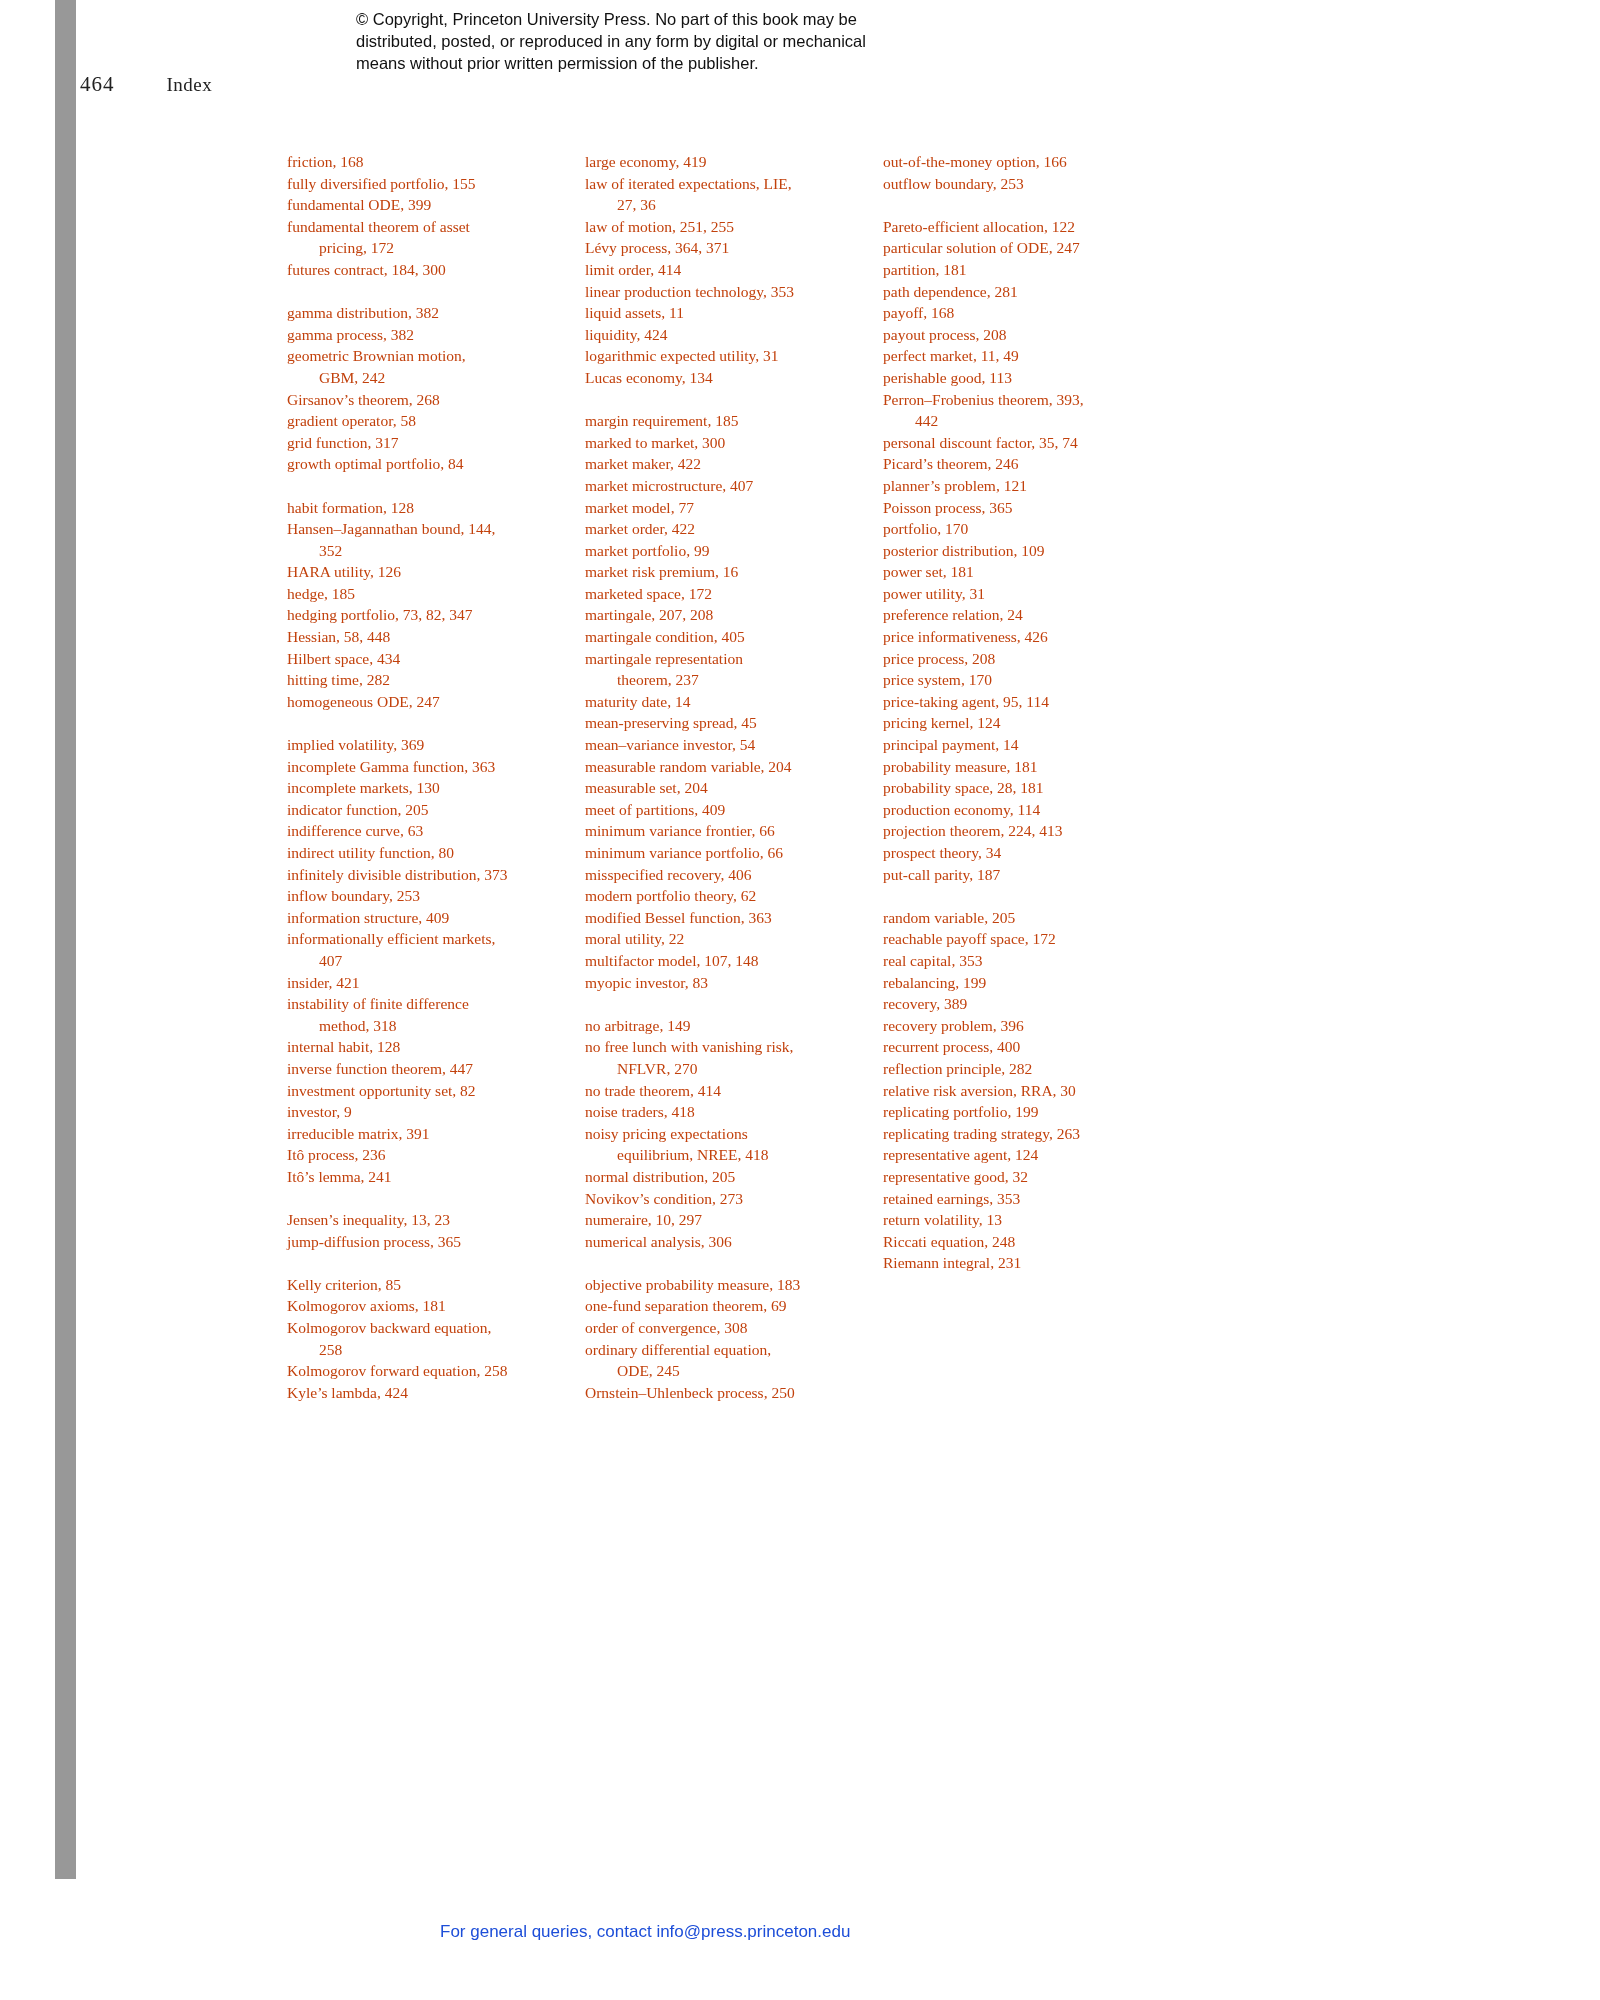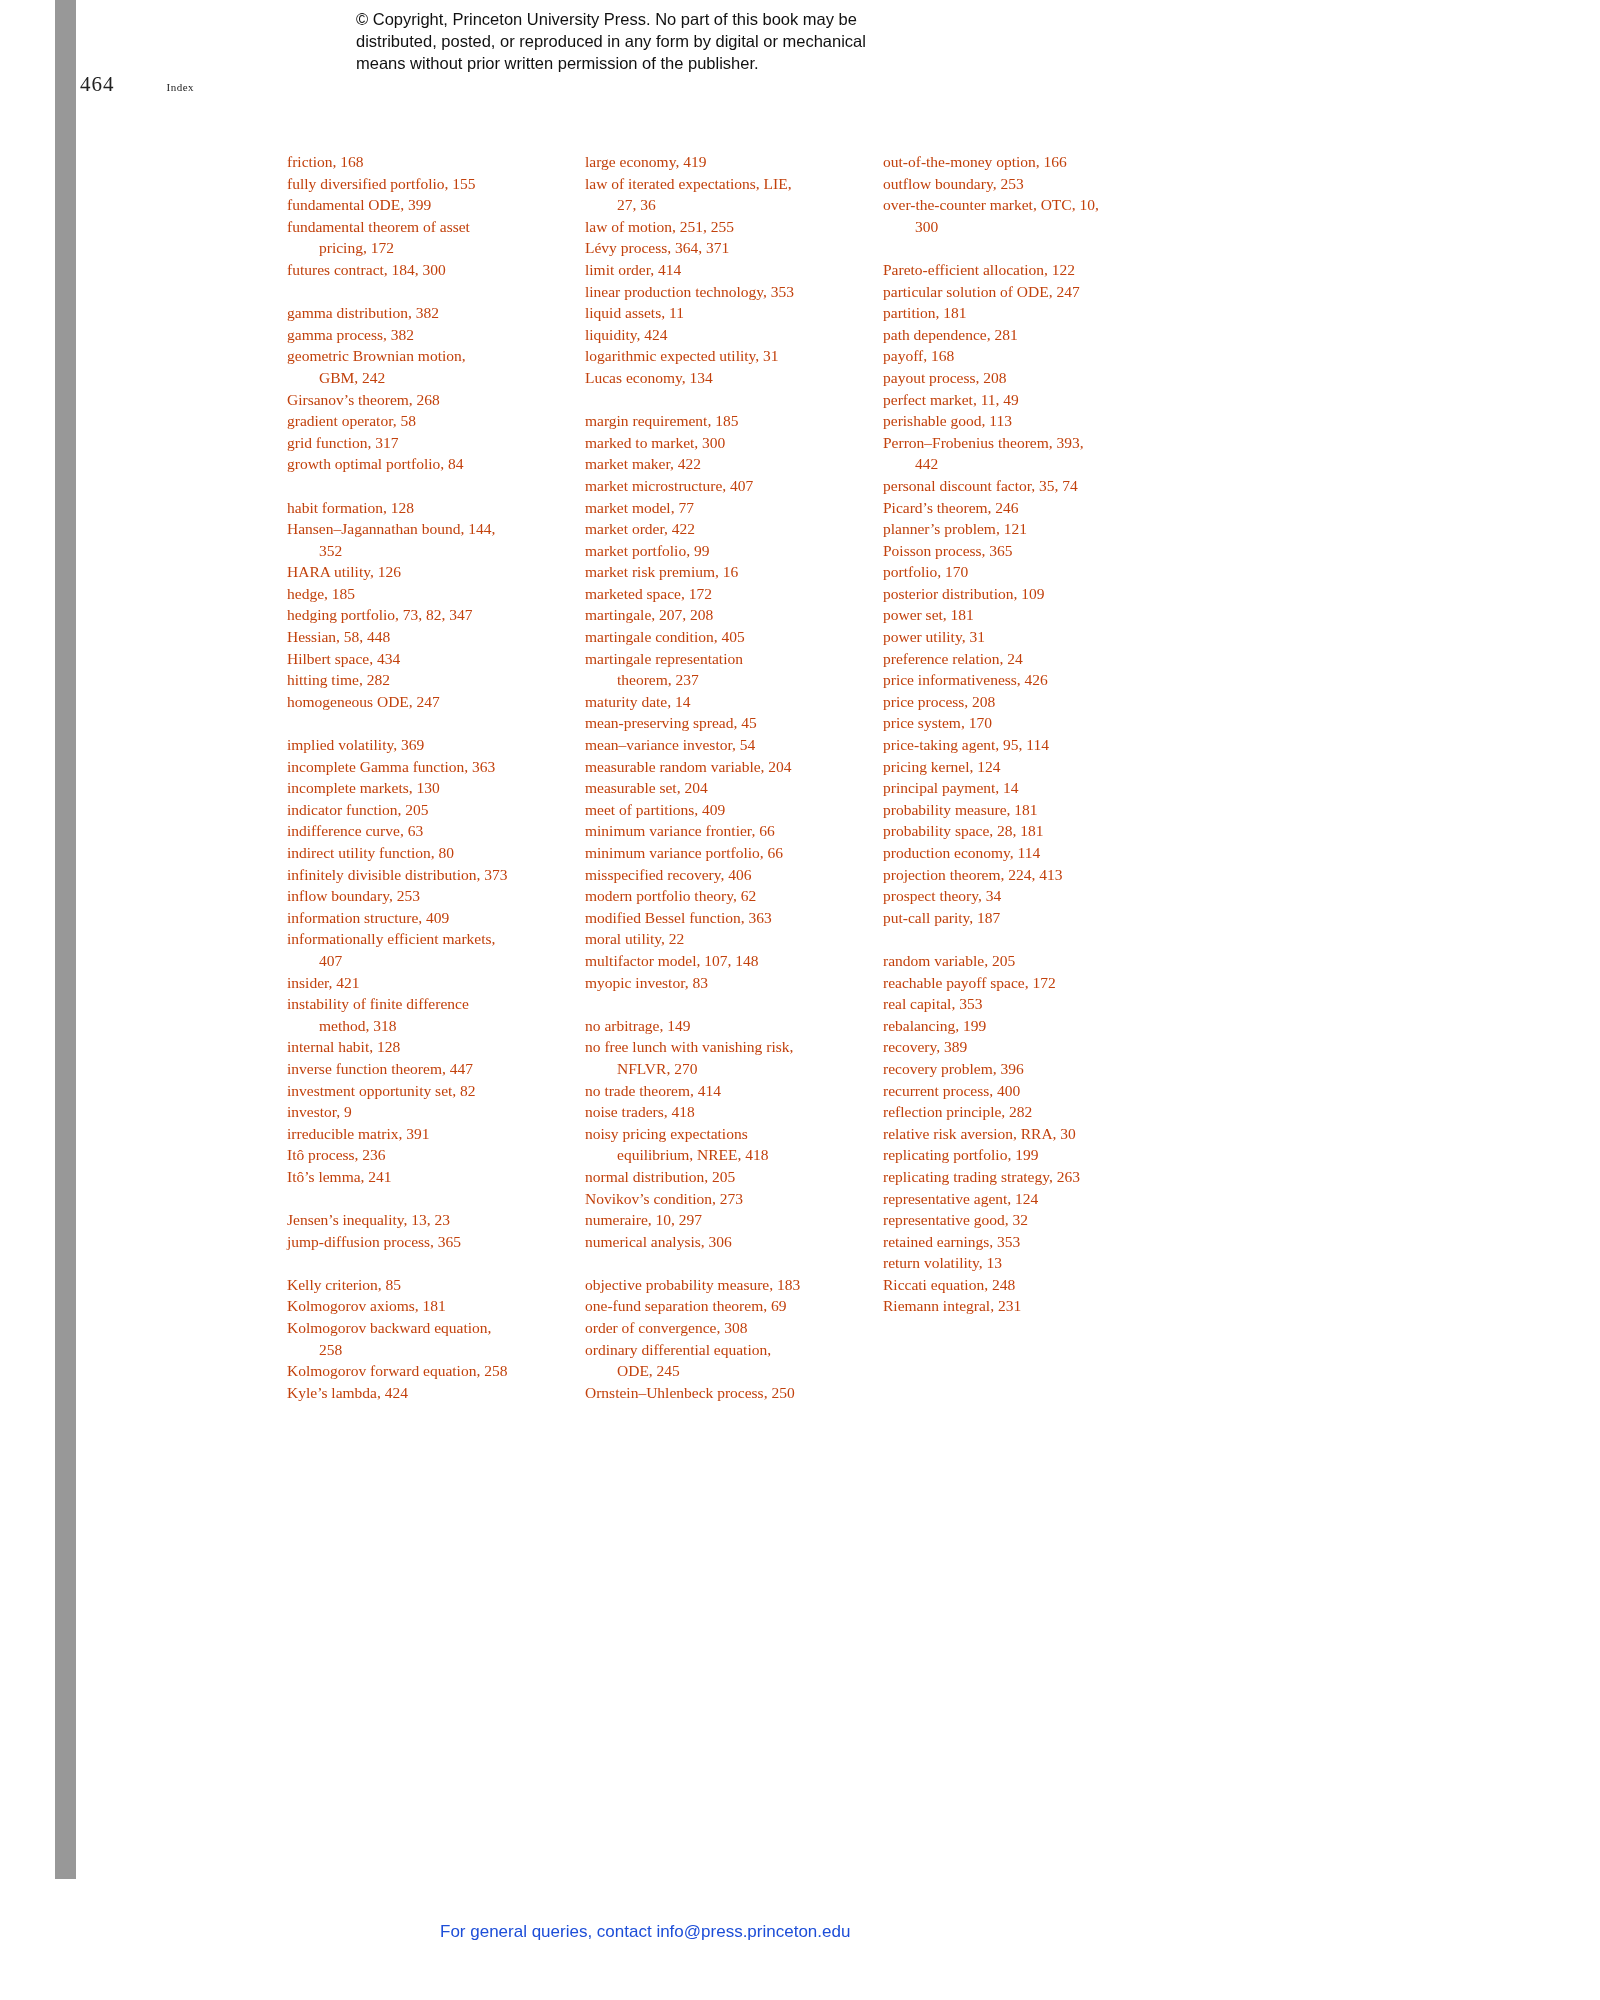--- a/index.html
+++ b/index.html
@@ -40,21 +40,21 @@
     display: flex;
     align-items: baseline;
   }
   .page-number {
     font-size: 21px;
     letter-spacing: 1px;
     color: #222222;
   }
   .section-label {
     margin-left: 52px;
-    font-size: 11px;
+    font-size: 19px;
     letter-spacing: 0.5px;
     color: #222222;
   }
   .index-columns {
     position: absolute;
     left: 287px;
     top: 151px;
     display: flex;
   }
   .index-col {
@@ -432,24 +432,20 @@
         </div>
       </div>
     <div class="index-col">
         <div class="group">
           <div class="entry">
             <div class="line">out-of-the-money option, 166</div>
           </div>
           <div class="entry">
             <div class="line">outflow boundary, 253</div>
           </div>
-          <div class="entry">
-            <div class="line">over-the-counter market, OTC, 10,</div>
-            <div class="line cont">300</div>
-          </div>
         </div>
         <div class="group">
           <div class="entry">
             <div class="line">Pareto-efficient allocation, 122</div>
           </div>
           <div class="entry">
             <div class="line">particular solution of ODE, 247</div>
           </div>
           <div class="entry">
             <div class="line">partition, 181</div>

